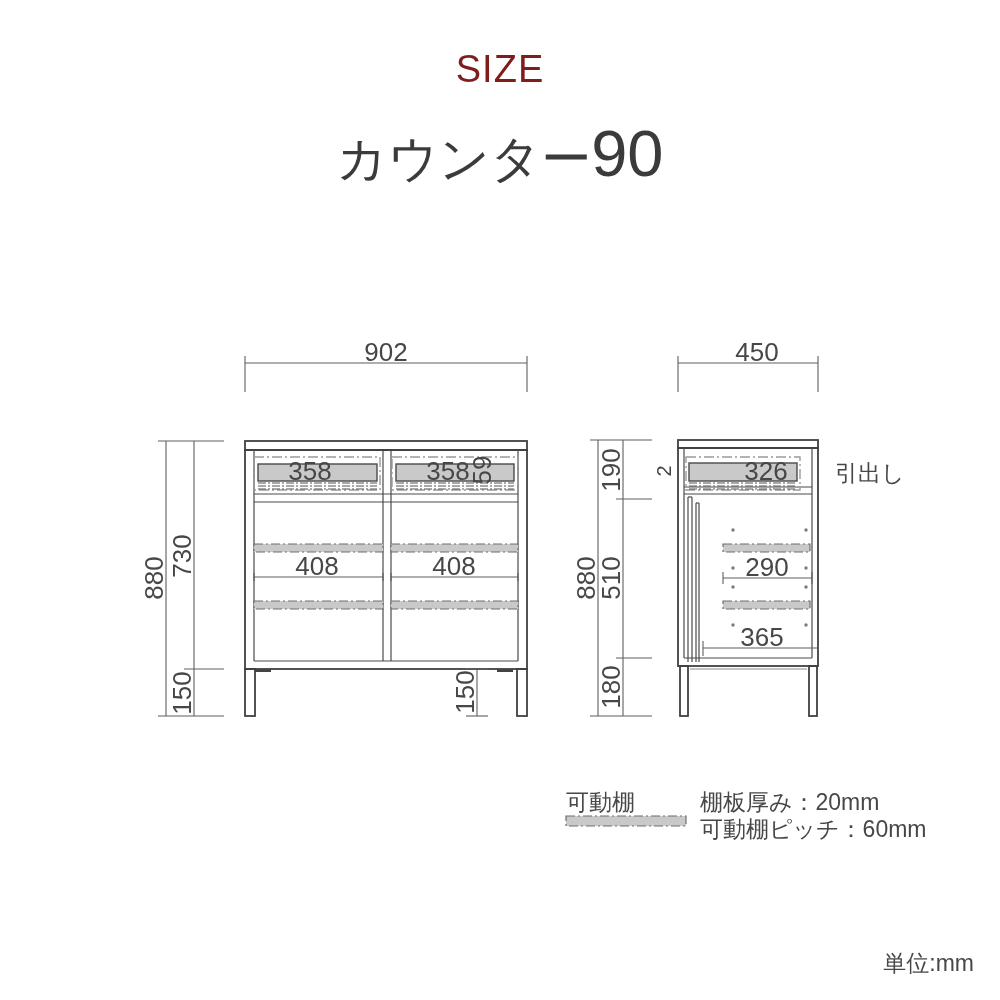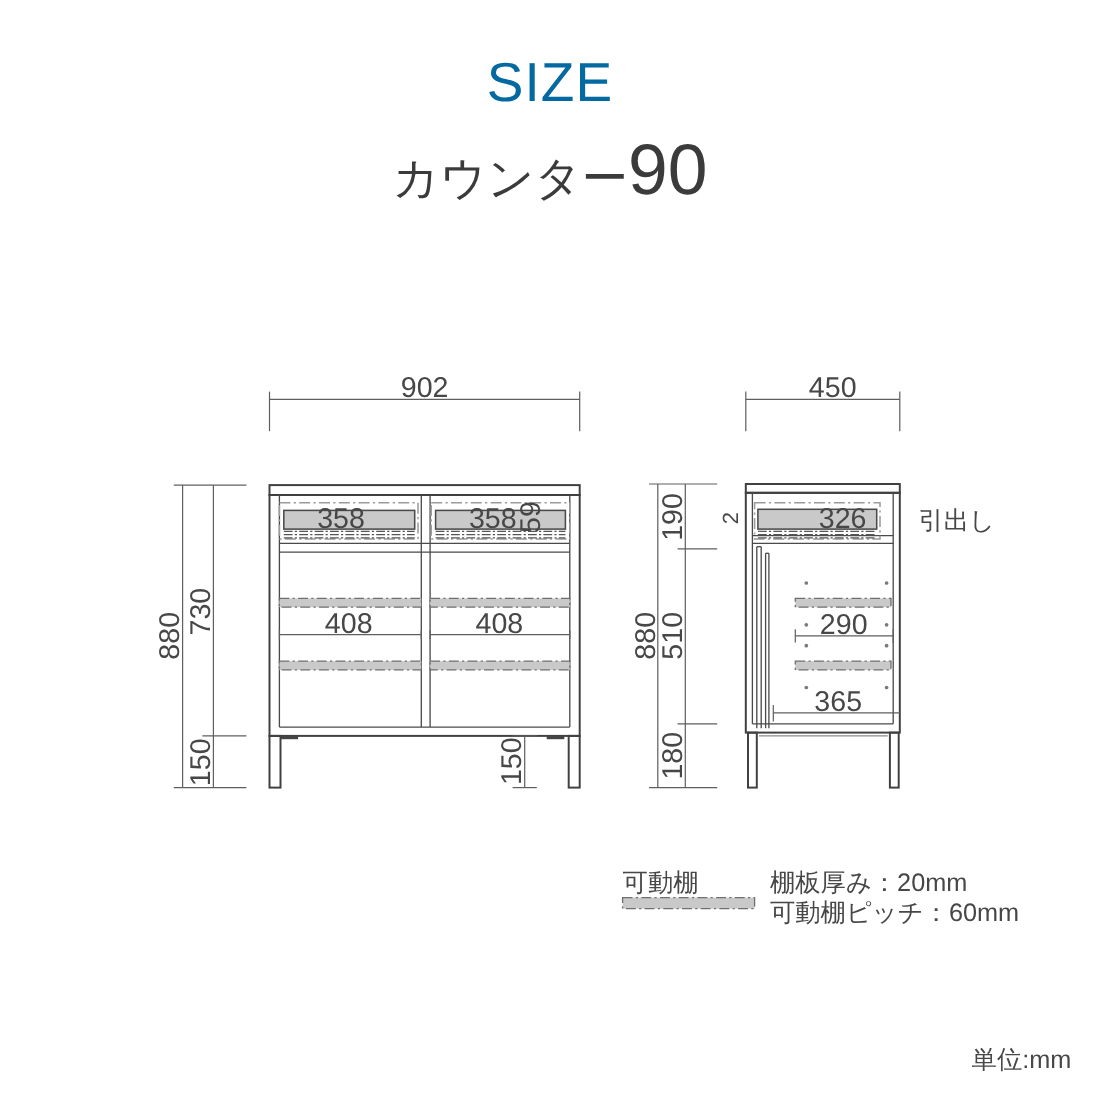--- a/index.html
+++ b/index.html
@@ -1,21 +1,21 @@
 <!DOCTYPE html>
 <html><head>
 <meta charset="utf-8">
 <style>
   html,body{margin:0;padding:0;background:#ffffff;}
   .page{position:relative;width:1000px;height:1000px;background:#fff;overflow:hidden;
         font-family:"Liberation Sans","DejaVu Sans",sans-serif;color:#3d3d3d;}
   .title{position:absolute;top:50px;left:0;right:0;text-align:center;
-         font-size:50px;font-weight:300;letter-spacing:1px;color:#0369a1;line-height:1;}
+         font-size:38px;font-weight:300;letter-spacing:1px;color:#7f1d1d;line-height:1;}
   .subtitle{position:absolute;top:118px;left:0;right:0;text-align:center;line-height:1.1;color:#3b3b3b;}
-  .subtitle .sub-name{font-size:42px;font-weight:300;vertical-align:baseline;}
+  .subtitle .sub-name{font-size:50px;font-weight:300;vertical-align:baseline;}
   .subtitle .sub-num{font-size:65px;font-weight:300;vertical-align:baseline;}
   svg{position:absolute;left:0;top:0;}
   
   .ol{stroke:#404040;stroke-width:1.8;fill:none;}
   .il{stroke:#4a4a4a;stroke-width:1.2;fill:none;}
   .dim{stroke:#5f5f5f;stroke-width:1.1;fill:none;}
   .dd{stroke:#9b9b9b;stroke-width:1.4;fill:none;stroke-dasharray:10 3 2 3;}
   .band{fill:#c9c9c9;stroke:#6f6f6f;stroke-width:1.2;stroke-dasharray:9 3 2 3;}
   .graybox{fill:#c9c9c9;stroke:#4a4a4a;stroke-width:1.4;}
   .rail{stroke:#555;stroke-width:1.1;fill:none;stroke-dasharray:8 2 2 2;}

